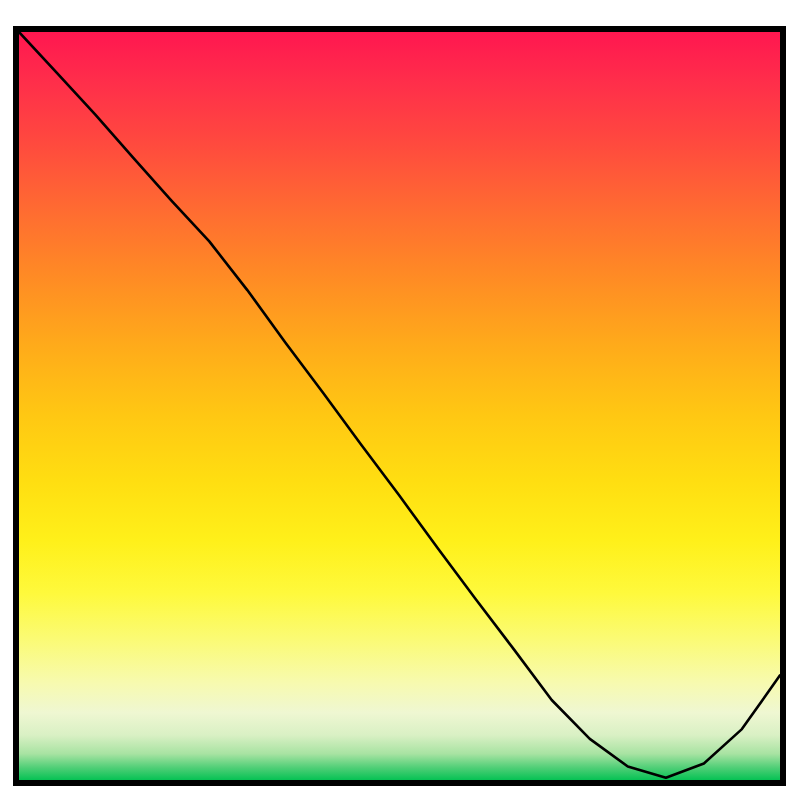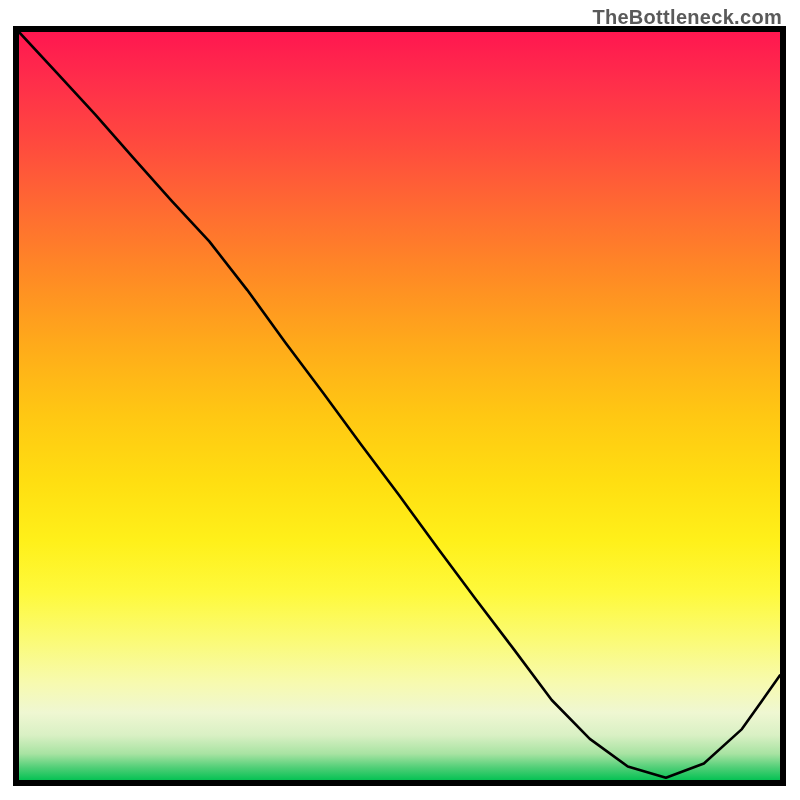--- a/index.html
+++ b/index.html
@@ -69,21 +69,20 @@
     font-weight: 700;
     color: #d02b2b;
     letter-spacing: 0.5px;
     white-space: nowrap;
   }
 </style>
 </head>
 <body>
 
 <div class="wrap">
-  <div class="attribution">TheBottleneck.com</div>
 
   <div class="plot">
     <div class="gradient"></div>
 
     <svg class="curve" viewBox="0 0 761 748" preserveAspectRatio="none">
       <path d="M0.0 0.0 L38.1 41.1 L76.1 82.3 L114.1 125.7 L152.2 168.3 L190.3 209.4 L228.3 258.1 L266.3 310.4 L304.4 361.3 L342.4 412.9 L380.5 463.8 L418.6 516.1 L456.6 567.0 L494.7 617.1 L532.7 668.0 L570.8 706.9 L608.8 734.5 L646.9 745.8 L684.9 731.5 L722.9 697.1 L761.0 643.3" fill="none" stroke="#000" stroke-width="2.6" stroke-linejoin="round" stroke-linecap="round"></path>
     </svg>
 
     <div class="annotation" style="left: 555px; top: 723px;"></div>
   </div>

